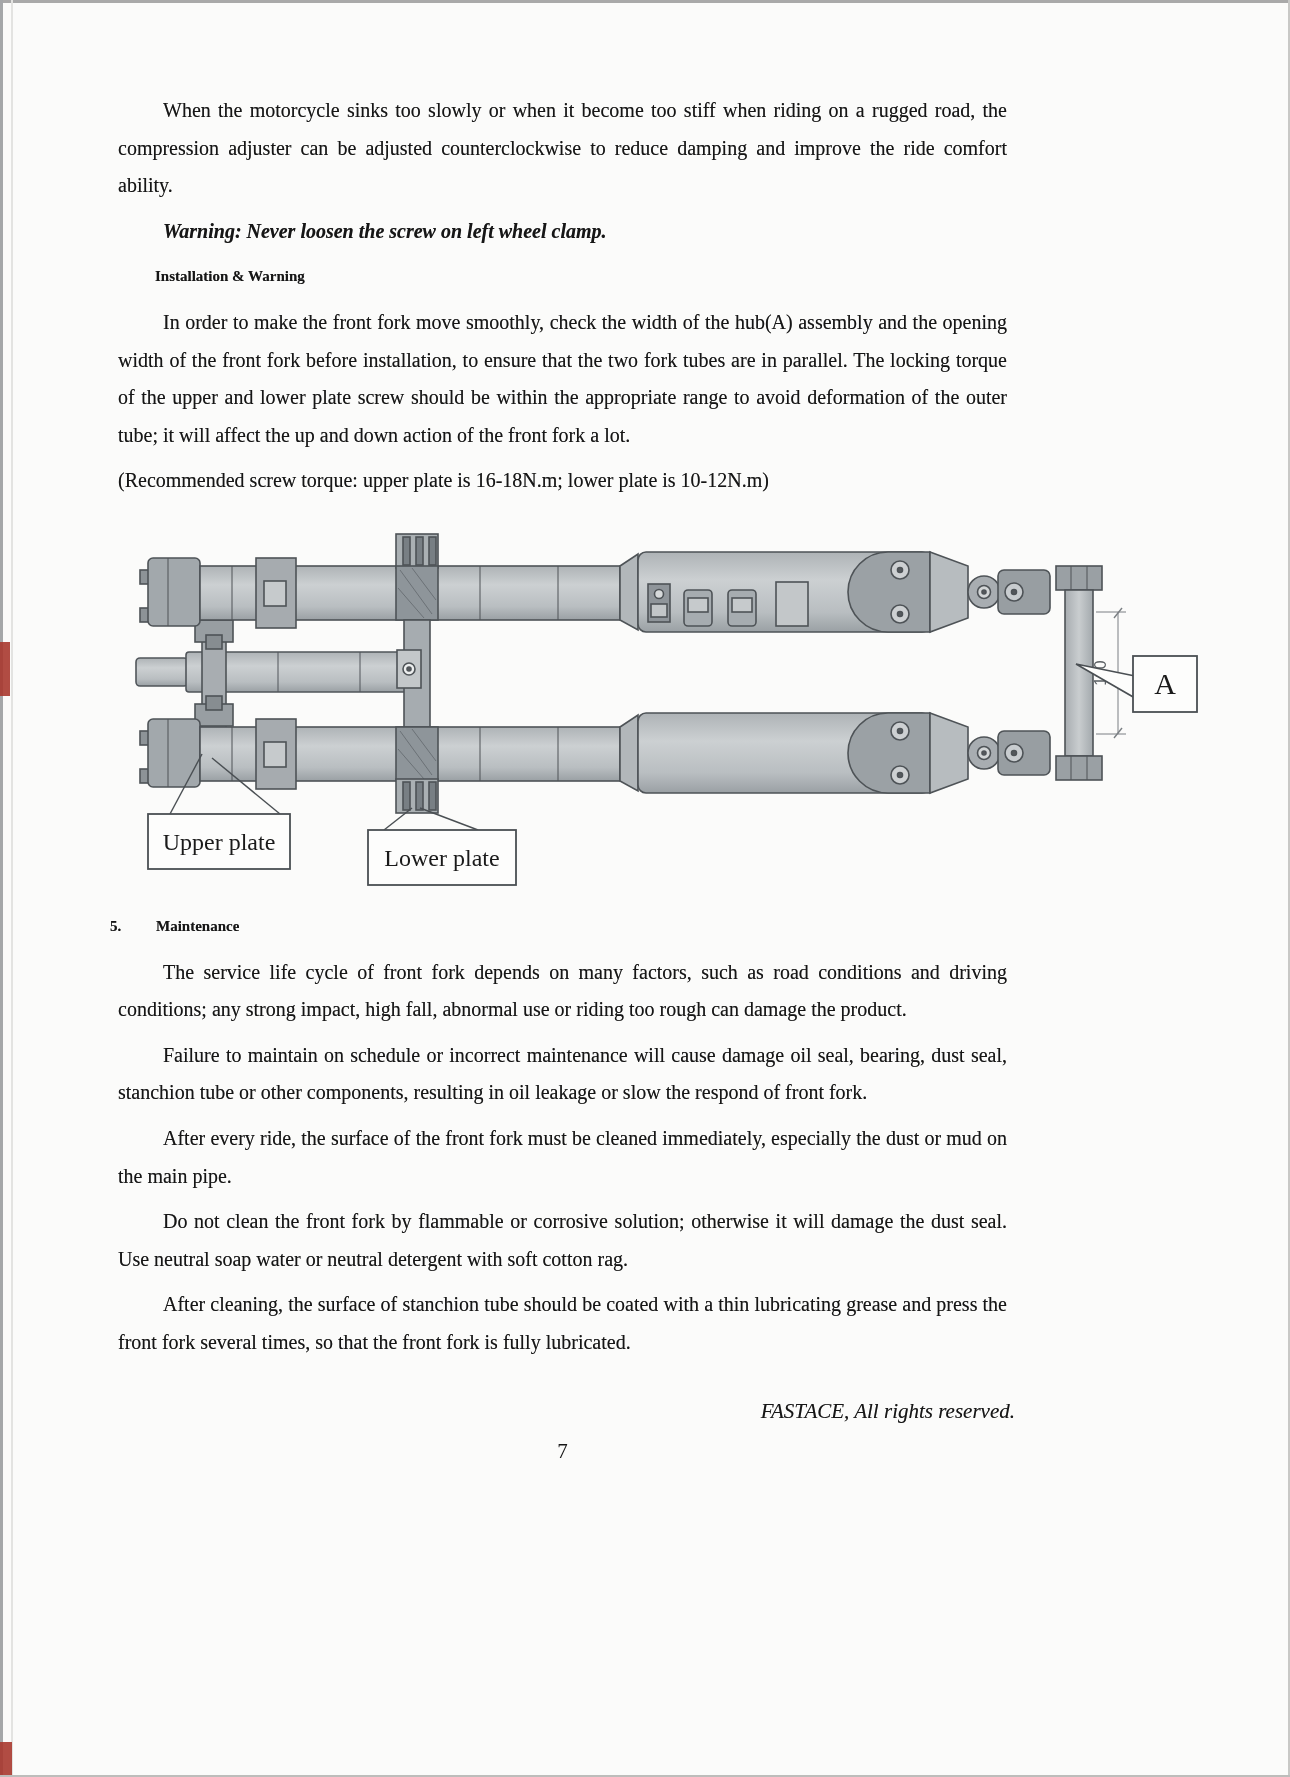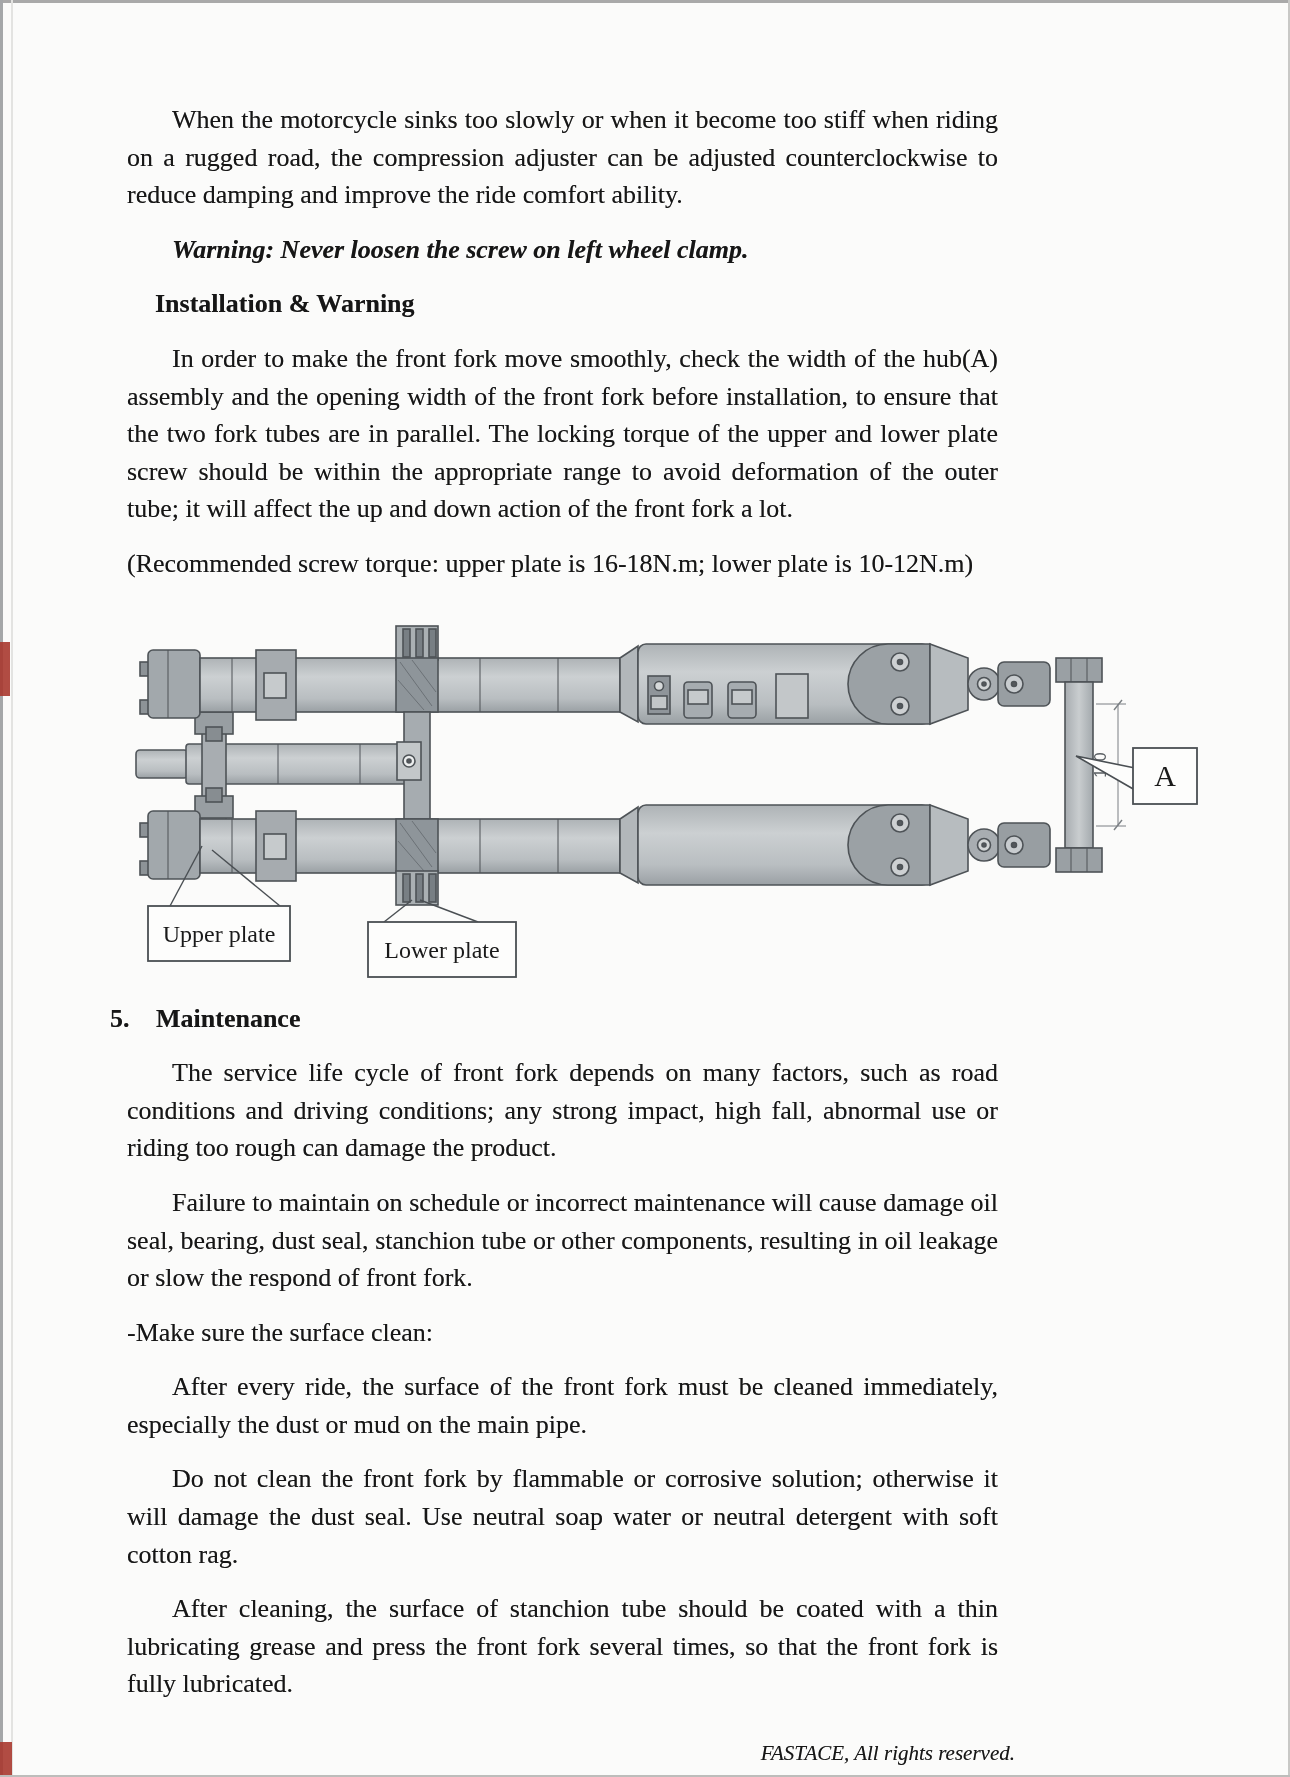--- a/index.html
+++ b/index.html
@@ -19,32 +19,32 @@
   .edge-bottom{position:absolute;bottom:0;left:0;width:1290px;height:2px;background:#bdbdbb;}
   .red-mark-mid{position:absolute;left:0;top:642px;width:10px;height:54px;background:#a8392f;opacity:.9;}
   .red-mark-bottom{position:absolute;left:0;top:1742px;width:12px;height:33px;background:#a8392f;opacity:.9;}
 
   .content{
     position:absolute;top:0;left:0;
     padding:84px 275px 0 110px;
     width:905px;
   }
   .para{
-    margin:17px;
-    font-size:26px;
+    margin:8px;
+    font-size:20px;
     line-height:37.6px;
     text-align:justify;
     text-shadow:0 0 .4px rgba(0,0,0,.45);
   }
   .indent{text-indent:45px;}
   .bold{font-weight:bold;font-style:italic;}
   .gap-above{margin-top:38px;}
   .heading{
     margin:0;
-    font-size:26px;
+    font-size:15px;
     line-height:37.6px;
     font-weight:bold;
     text-shadow:0 0 .4px rgba(0,0,0,.45);
   }
   .num-gap{display:inline-block;min-width:46px;}
 
   .diagram-wrap{
     position:relative;
     margin:8px 0 0 18px;
     width:1120px;height:400px;
@@ -245,21 +245,20 @@
         <rect x="240" y="322" width="148" height="55" fill="#fdfdfc" stroke-width="1.8"></rect>
         <text x="314" y="358" font-size="24" fill="#1a1a1a" stroke="none" text-anchor="middle" font-family="Liberation Serif, serif">Lower plate</text>
       </g>
     </svg>
   </div>
 
   <h3 class="heading"><span class="num-gap">5.</span><span>Maintenance</span></h3>
 
   <p class="para indent">The service life cycle of front fork depends on many factors, such as road conditions and driving conditions; any strong impact, high fall, abnormal use or riding too rough can damage the product.</p>
   <p class="para indent">Failure to maintain on schedule or incorrect maintenance will cause damage oil seal, bearing, dust seal, stanchion tube or other components, resulting in oil leakage or slow the respond of front fork.</p>
-  <p class="para">-Make sure the surface clean:</p>
   <p class="para indent">After every ride, the surface of the front fork must be cleaned immediately, especially the dust or mud on the main pipe.</p>
   <p class="para indent">Do not clean the front fork by flammable or corrosive solution; otherwise it will damage the dust seal. Use neutral soap water or neutral detergent with soft cotton rag.</p>
   <p class="para indent">After cleaning, the surface of stanchion tube should be coated with a thin lubricating grease and press the front fork several times, so that the front fork is fully lubricated.</p>
 
   <div class="footer-line">FASTACE, All rights reserved.</div>
   <div class="page-num">7</div>
 
 </div>
 
 </body></html>

